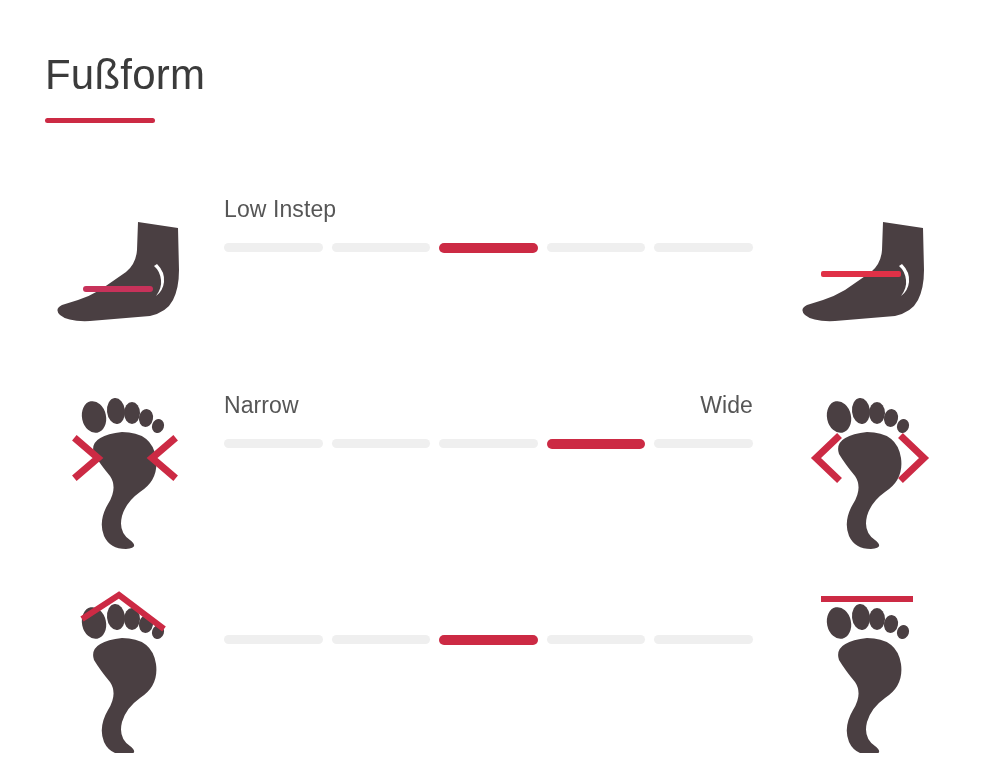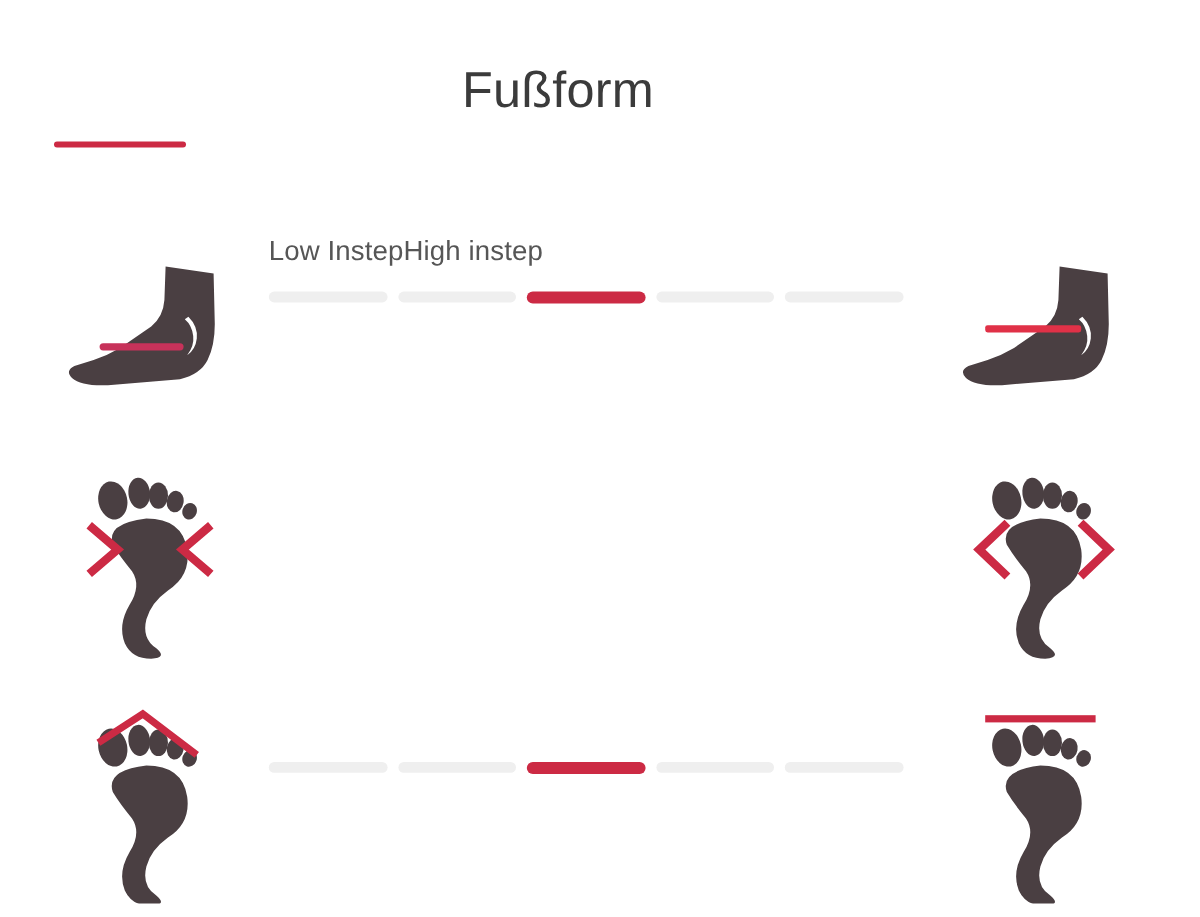--- a/index.html
+++ b/index.html
@@ -24,21 +24,20 @@
     width: 500px;
   }
   .page-title {
     font-size: 42px;
     font-weight: 400;
     letter-spacing: 0.2px;
     color: #3b3b3b;
     line-height: 1.1;
     margin: 0;
     white-space: nowrap;
-    text-align: right;
   }
   .title-rule {
     margin-top: 20px;
     width: 110px;
     height: 5px;
     border-radius: 3px;
     background: #cc2a44;
   }
 
   
@@ -74,21 +73,21 @@
     top: 0;
     width: 529px;
     height: 196px;
   }
   .scale-labels {
     position: absolute;
     left: 0;
     right: 0;
     top: 18px;
     display: flex;
-    justify-content: flex-start;
+    justify-content: space-between;
     align-items: baseline;
   }
   .scale-label {
     font-size: 23px;
     font-weight: 400;
     color: #565656;
     letter-spacing: 0.1px;
     white-space: nowrap;
   }
   .scale-label.right-label { text-align: right; }
@@ -132,21 +131,20 @@
                  L40 105 Q18 106 10 99 Q4 93 12 89 L28 84 Q40 80 50 74
                  L76 56 Q86 48 87 34 Z"></path>
         <path fill="#ffffff" d="M107 48 Q115 56 114 66 Q113 75 106 80 Q112 72 111 64 Q110 55 104 50 Z"></path>
         <rect x="33" y="70" width="70" height="6" rx="3" fill="#c7325a"></rect>
       </svg>
     </div>
 
     <div class="scale">
       <div class="scale-labels">
         <span class="scale-label left-label">Low Instep</span>
-        <span class="scale-label right-label">High instep</span>
       </div>
       <div class="scale-track">
         <div class="segment"></div>
         <div class="segment"></div>
         <div class="segment active"></div>
         <div class="segment"></div>
         <div class="segment"></div>
       </div>
     </div>
 
@@ -175,20 +173,33 @@
                    Q58 140 70 148 Q80 156 66 157 Q50 157 44 144
                    Q38 129 48 112 Q58 96 50 84 Q40 72 34 62 Q28 44 62 40 Z"></path>
         </g>
         <g fill="none" stroke="#cc2a44" stroke-width="7" stroke-linecap="square">
           <polyline points="17,48 38,66 17,84"></polyline>
           <polyline points="113,48 92,66 113,84"></polyline>
         </g>
       </svg>
     </div>
 
+    <div class="scale">
+      <div class="scale-labels">
+        <span class="scale-label left-label">Narrow</span>
+        <span class="scale-label right-label">Wide</span>
+      </div>
+      <div class="scale-track">
+        <div class="segment"></div>
+        <div class="segment"></div>
+        <div class="segment"></div>
+        <div class="segment active"></div>
+        <div class="segment"></div>
+      </div>
+    </div>
 
     <div class="icon-slot right">
       <svg width="130" height="160" viewBox="0 0 130 160">
         <g fill="#4a3f42">
           <ellipse cx="34" cy="25" rx="12" ry="16" transform="rotate(-12 34 25)"></ellipse>
           <ellipse cx="56" cy="19" rx="9" ry="13" transform="rotate(-6 56 19)"></ellipse>
           <ellipse cx="72" cy="21" rx="8" ry="11"></ellipse>
           <ellipse cx="86" cy="26" rx="7" ry="9" transform="rotate(10 86 26)"></ellipse>
           <ellipse cx="98" cy="34" rx="6" ry="7" transform="rotate(18 98 34)"></ellipse>
           <path d="M62 40 Q92 40 96 66 Q99 88 80 100 Q66 110 62 124

